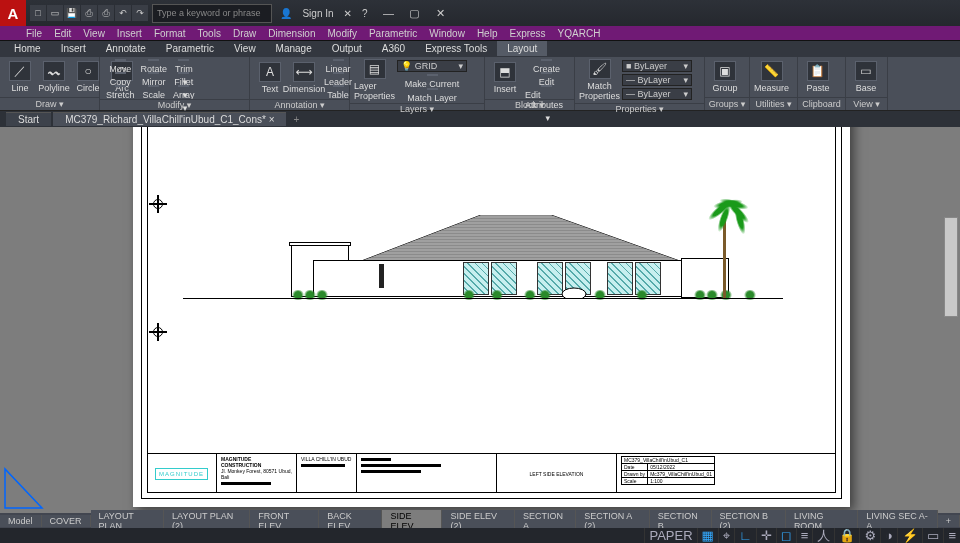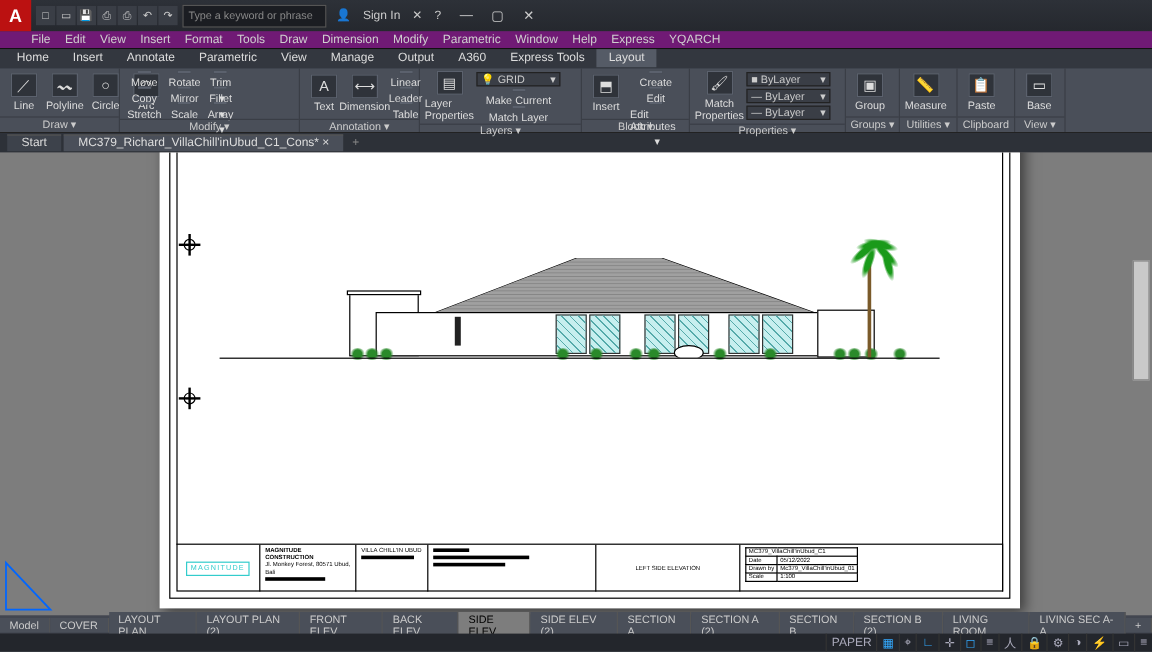--- a/index.html
+++ b/index.html
@@ -79,21 +79,21 @@
 
 
 .navstrip { position:absolute; right:2px; top:90px; width:14px; height:100px; background:#c9c9c9; border:1px solid #888; }
 
 
 .layouttabs { position:absolute; left:0; right:0; bottom:15px; height:15px; background:#424650; display:flex; align-items:center; font-size:9px; color:#ccc; }
 .layouttabs .lt { padding:1px 8px; border-right:1px solid #555; background:#4a4f59; }
 .layouttabs .lt.active { background:#7d7d7d; color:#000; }
 
 
-.statusbar { position:absolute; left:0; right:0; bottom:0; height:15px; background:#23262c; display:flex; align-items:flex-end; font-size:10px; color:#aab; }
+.statusbar { position:absolute; left:0; right:0; bottom:0; height:15px; background:#23262c; display:flex; align-items:flex-end; font-size:13px; color:#aab; }
 .cmdline { position:absolute; left:300px; bottom:17px; width:360px; height:14px; background:rgba(40,42,48,0.92); border:1px solid #555; font-size:9px; color:#888; display:flex; align-items:center; padding:0 4px; gap:4px; font-style:italic; }
 .statusbar .spacer { flex:1; }
 .statusbar .sbtn { padding:0 4px; height:15px; display:flex; align-items:center; border-left:1px solid #333; }
 .sbtn.blue { color:#3af; }
 </style>
 </head>
 <body>
 
 <div class="titlebar">
   <div class="logo">A</div>

